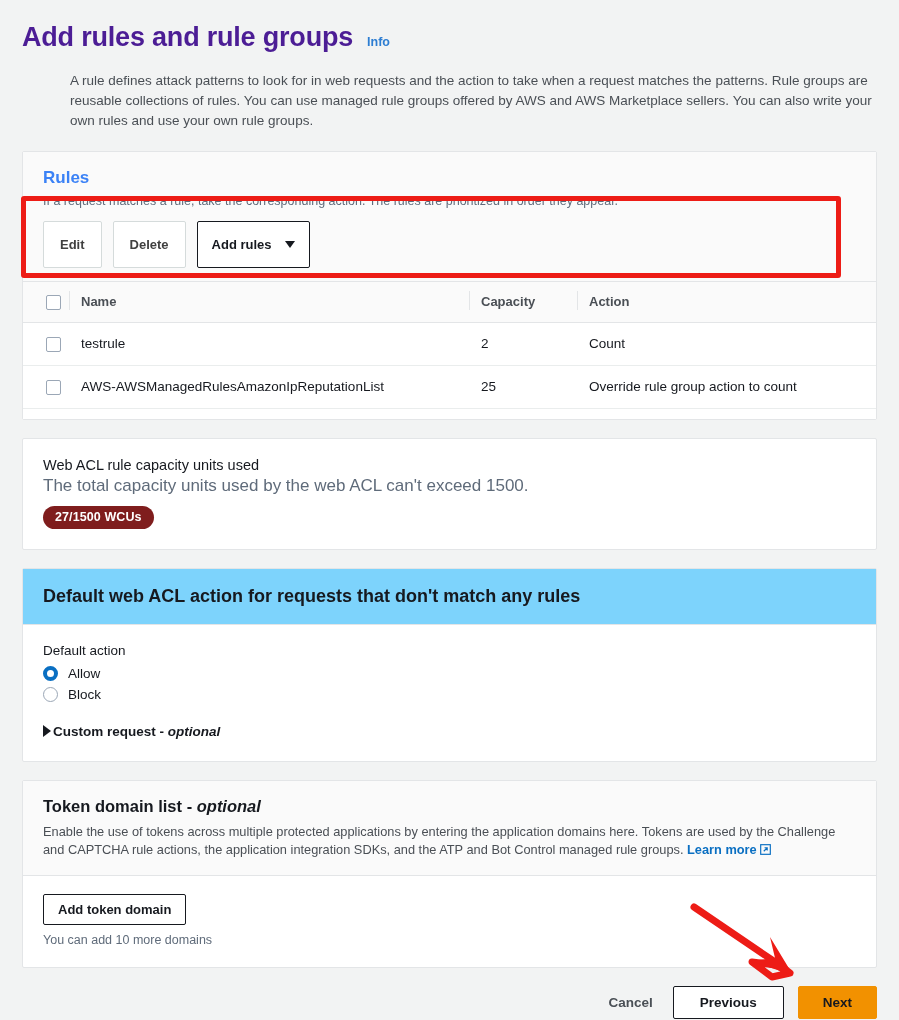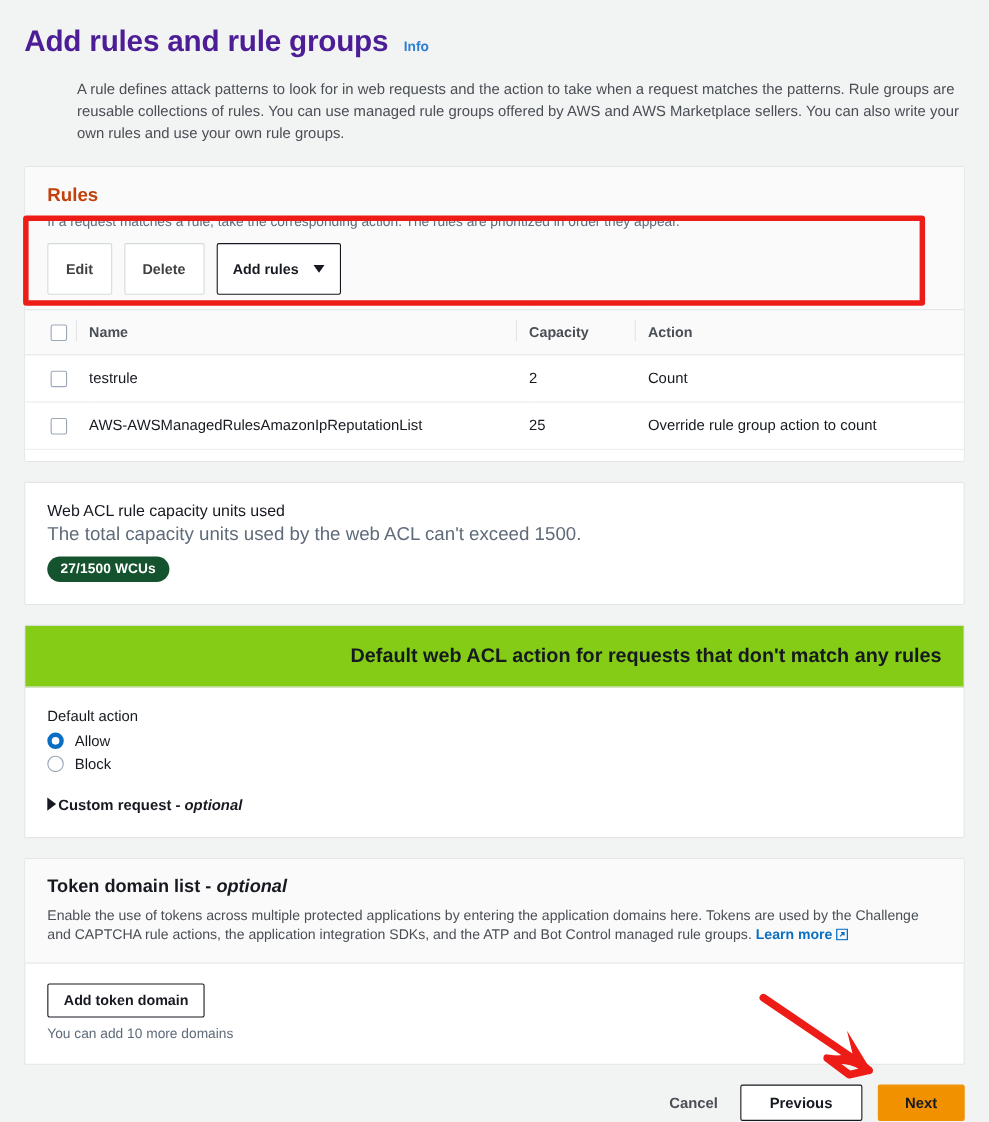--- a/index.html
+++ b/index.html
@@ -65,21 +65,21 @@
     margin-top: 20px;
     position: relative;
   }
   .rules-head {
     padding: 16px 20px 0 20px;
     background: #fafafa;
   }
   .rules-head-title {
     font-size: 17px;
     font-weight: 700;
-    color: #c2410c;
+    color: #3b82f6;
   }
   .rules-head-sub {
     margin-top: 6px;
     font-size: 12.5px;
     color: #5f6b7a;
   }
   .rules-actions {
     display: flex;
     gap: 11px;
     padding: 13px 0 13px 0;
@@ -195,38 +195,37 @@
     color: #16191f;
   }
   .capacity-sub {
     margin-top: 3px;
     font-size: 17px;
     color: #5f6b7a;
   }
   .wcu-badge {
     display: inline-block;
     margin-top: 10px;
-    background: #14532d;
+    background: #7f1d1d;
     color: #ffffff;
     font-size: 12.5px;
     font-weight: 700;
     padding: 4px 12px 5px 12px;
     border-radius: 14px;
     letter-spacing: 0.1px;
   }
 
   
   .default-panel {
     margin-top: 18px;
   }
   .panel-section-head {
-    background: #84cc16;
+    background: #7dd3fc;
     border-bottom: 1px solid #e3e5e7;
     padding: 17px 20px;
-    text-align: right;
   }
   .panel-section-title {
     font-size: 18px;
     font-weight: 700;
     color: #16191f;
   }
   .panel-section-body {
     padding: 18px 20px 22px 20px;
   }
   .field-label {

